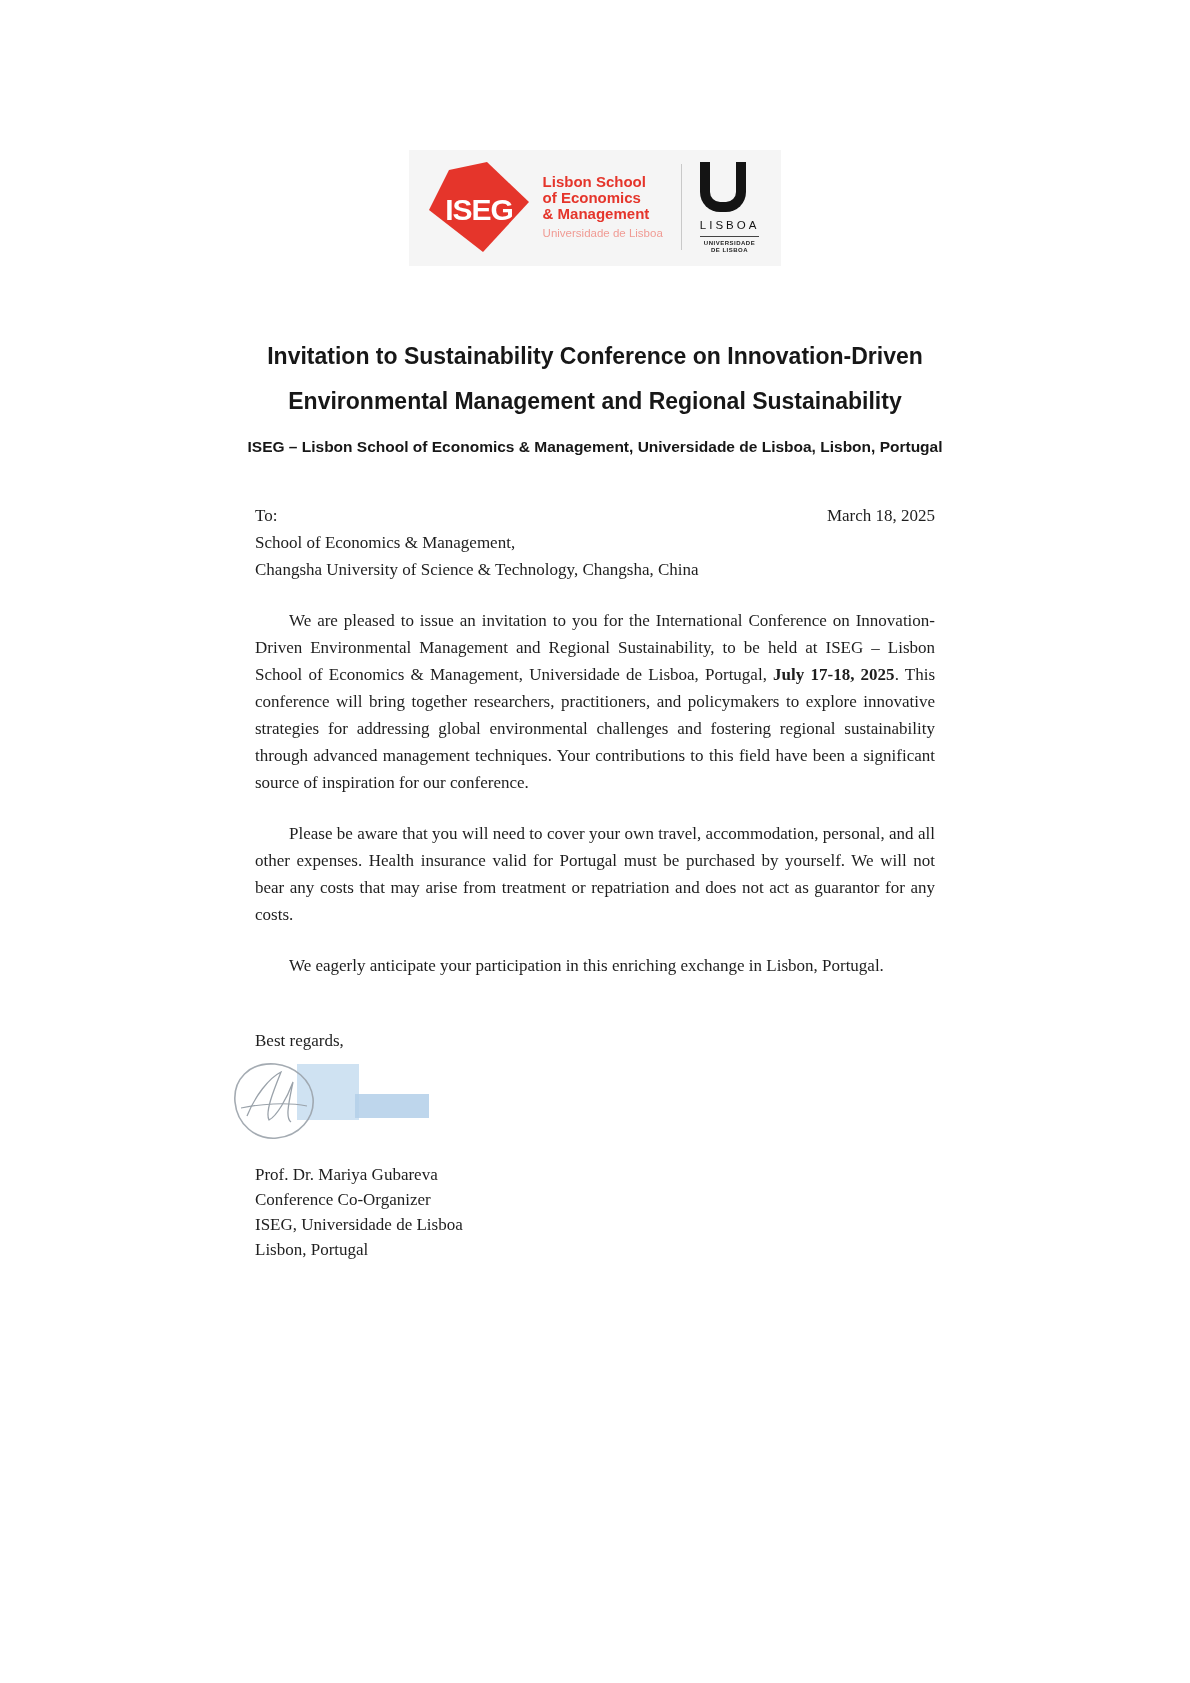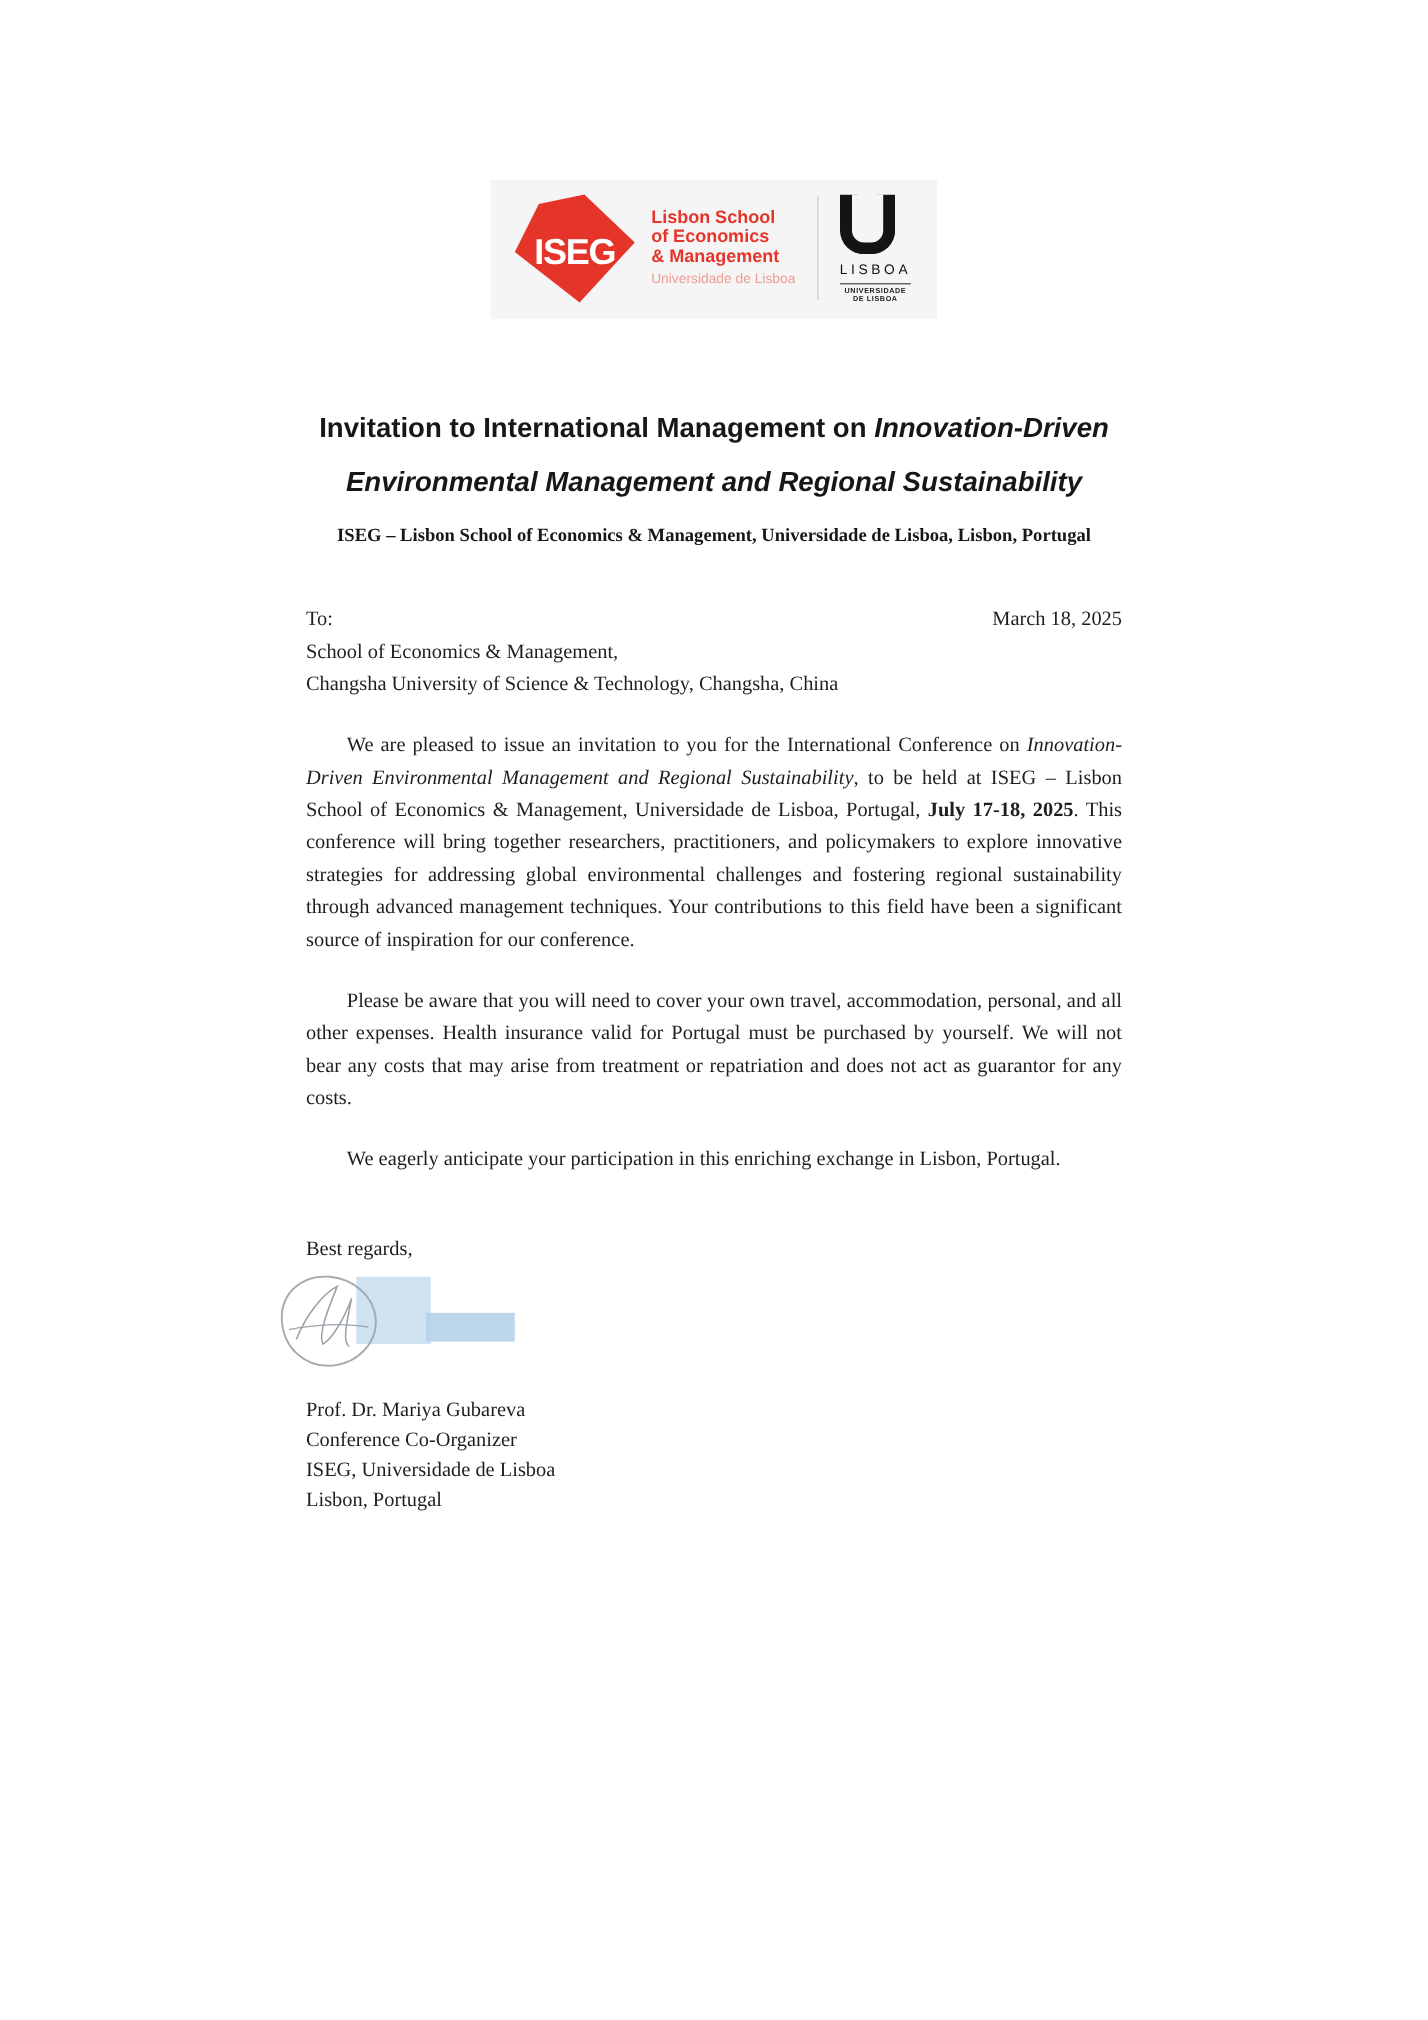--- a/index.html
+++ b/index.html
@@ -46,26 +46,26 @@
   }
 
   
   .letter-title {
     margin-top:68px;
     text-align:center;
     font-family:"Liberation Sans","DejaVu Sans",sans-serif;
     font-weight:700; font-size:23px; line-height:45px;
     color:#171717;
   }
-  .italic { font-style:italic; }
+  .italic { }
   .bold { font-weight:700; }
   .letter-subtitle {
     margin-top:14px;
     text-align:center;
-    font-family:Liberation Serif, serif;
+    font-family:Liberation Sans, sans-serif;
     font-weight:700; font-size:15.5px; color:#171717;
   }
 
   
   .content { width:680px; margin:46px auto 0; font-size:17px; line-height:27px; }
   .recipient-row { display:flex; justify-content:space-between; align-items:flex-end; }
   .para { text-align:justify; text-indent:34px; margin:24px 0 0; }
   .closing { margin-top:48px; }
 
   
@@ -106,21 +106,21 @@
       <div class="u-mark"></div>
       <div class="ulisboa-name">LISBOA</div>
       <div class="ulisboa-subtext">
         <div>UNIVERSIDADE</div>
         <div>DE LISBOA</div>
       </div>
     </div>
   </div>
 
   <div class="letter-title">
-    <div><span>Invitation to International Management on </span><span class="italic">Innovation-Driven</span></div>
+    <div><span>Invitation to Sustainability Conference on </span><span class="italic">Innovation-Driven</span></div>
     <div class="italic">Environmental Management and Regional Sustainability</div>
   </div>
 
   <div class="letter-subtitle">ISEG – Lisbon School of Economics &amp; Management, Universidade de Lisboa, Lisbon, Portugal</div>
 
   <div class="content">
 
     <div class="recipient-block">
       <div class="recipient-row">
         <span>To:</span>

